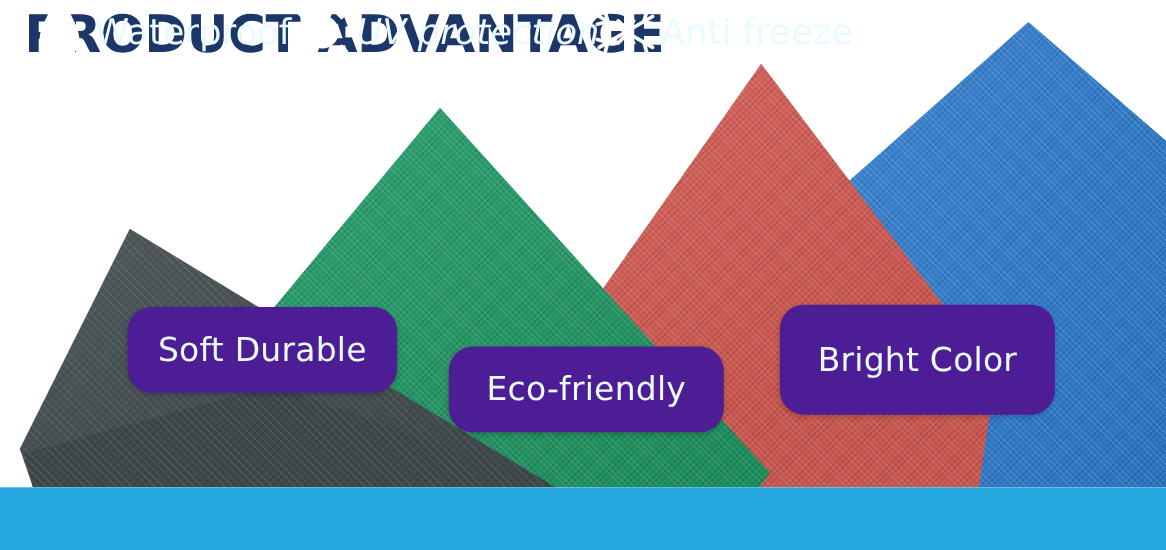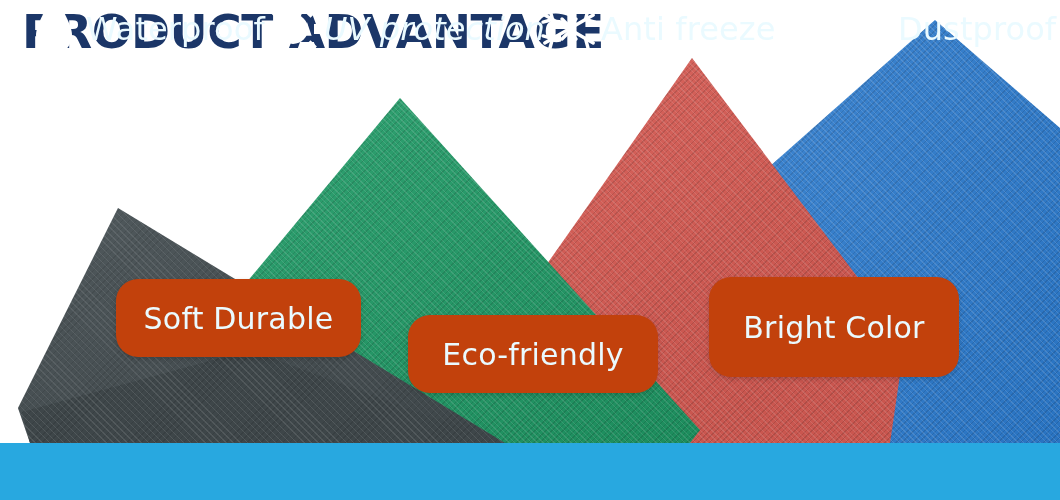--- a/index.html
+++ b/index.html
@@ -68,21 +68,21 @@
     inset: 0;
     background-image:
       repeating-linear-gradient(45deg, rgba(255,255,255,0.10) 0 1px, rgba(0,0,0,0) 1px 5px),
       repeating-linear-gradient(-45deg, rgba(0,0,0,0.10) 0 1px, rgba(0,0,0,0) 1px 5px);
   }
 
   
   .pill {
     position: absolute;
     z-index: 30;
-    background: #c2410c;
+    background: #4c1d95;
     border-radius: 22px;
     display: flex;
     align-items: center;
     justify-content: center;
     box-shadow: 0 2px 5px rgba(0,0,0,0.18);
   }
   .pill span {
     font-family: "DejaVu Sans", sans-serif;
     font-size: 30px;
     color: #eafaff;
@@ -263,16 +263,15 @@
     <div class="ficon" style="width:96px; flex:0 0 96px; margin-right:2px;">
       <svg width="100" height="72" viewBox="0 0 100 72" style="bottom:-4px; left:-4px;">
         <circle cx="46" cy="12" r="11" fill="#ffffff"></circle>
         <circle cx="72" cy="16" r="5" fill="#ffffff"></circle>
         <circle cx="50" cy="37" r="13" fill="#ffffff"></circle>
         <circle cx="19" cy="41" r="9" fill="#ffffff"></circle>
         <circle cx="80" cy="40" r="10" fill="#ffffff"></circle>
         <circle cx="49" cy="62" r="12" fill="#ffffff"></circle>
       </svg>
     </div>
-    <div class="flabel">Dustproof</div>
   </div>
 
 </div>
 
 </body></html>

